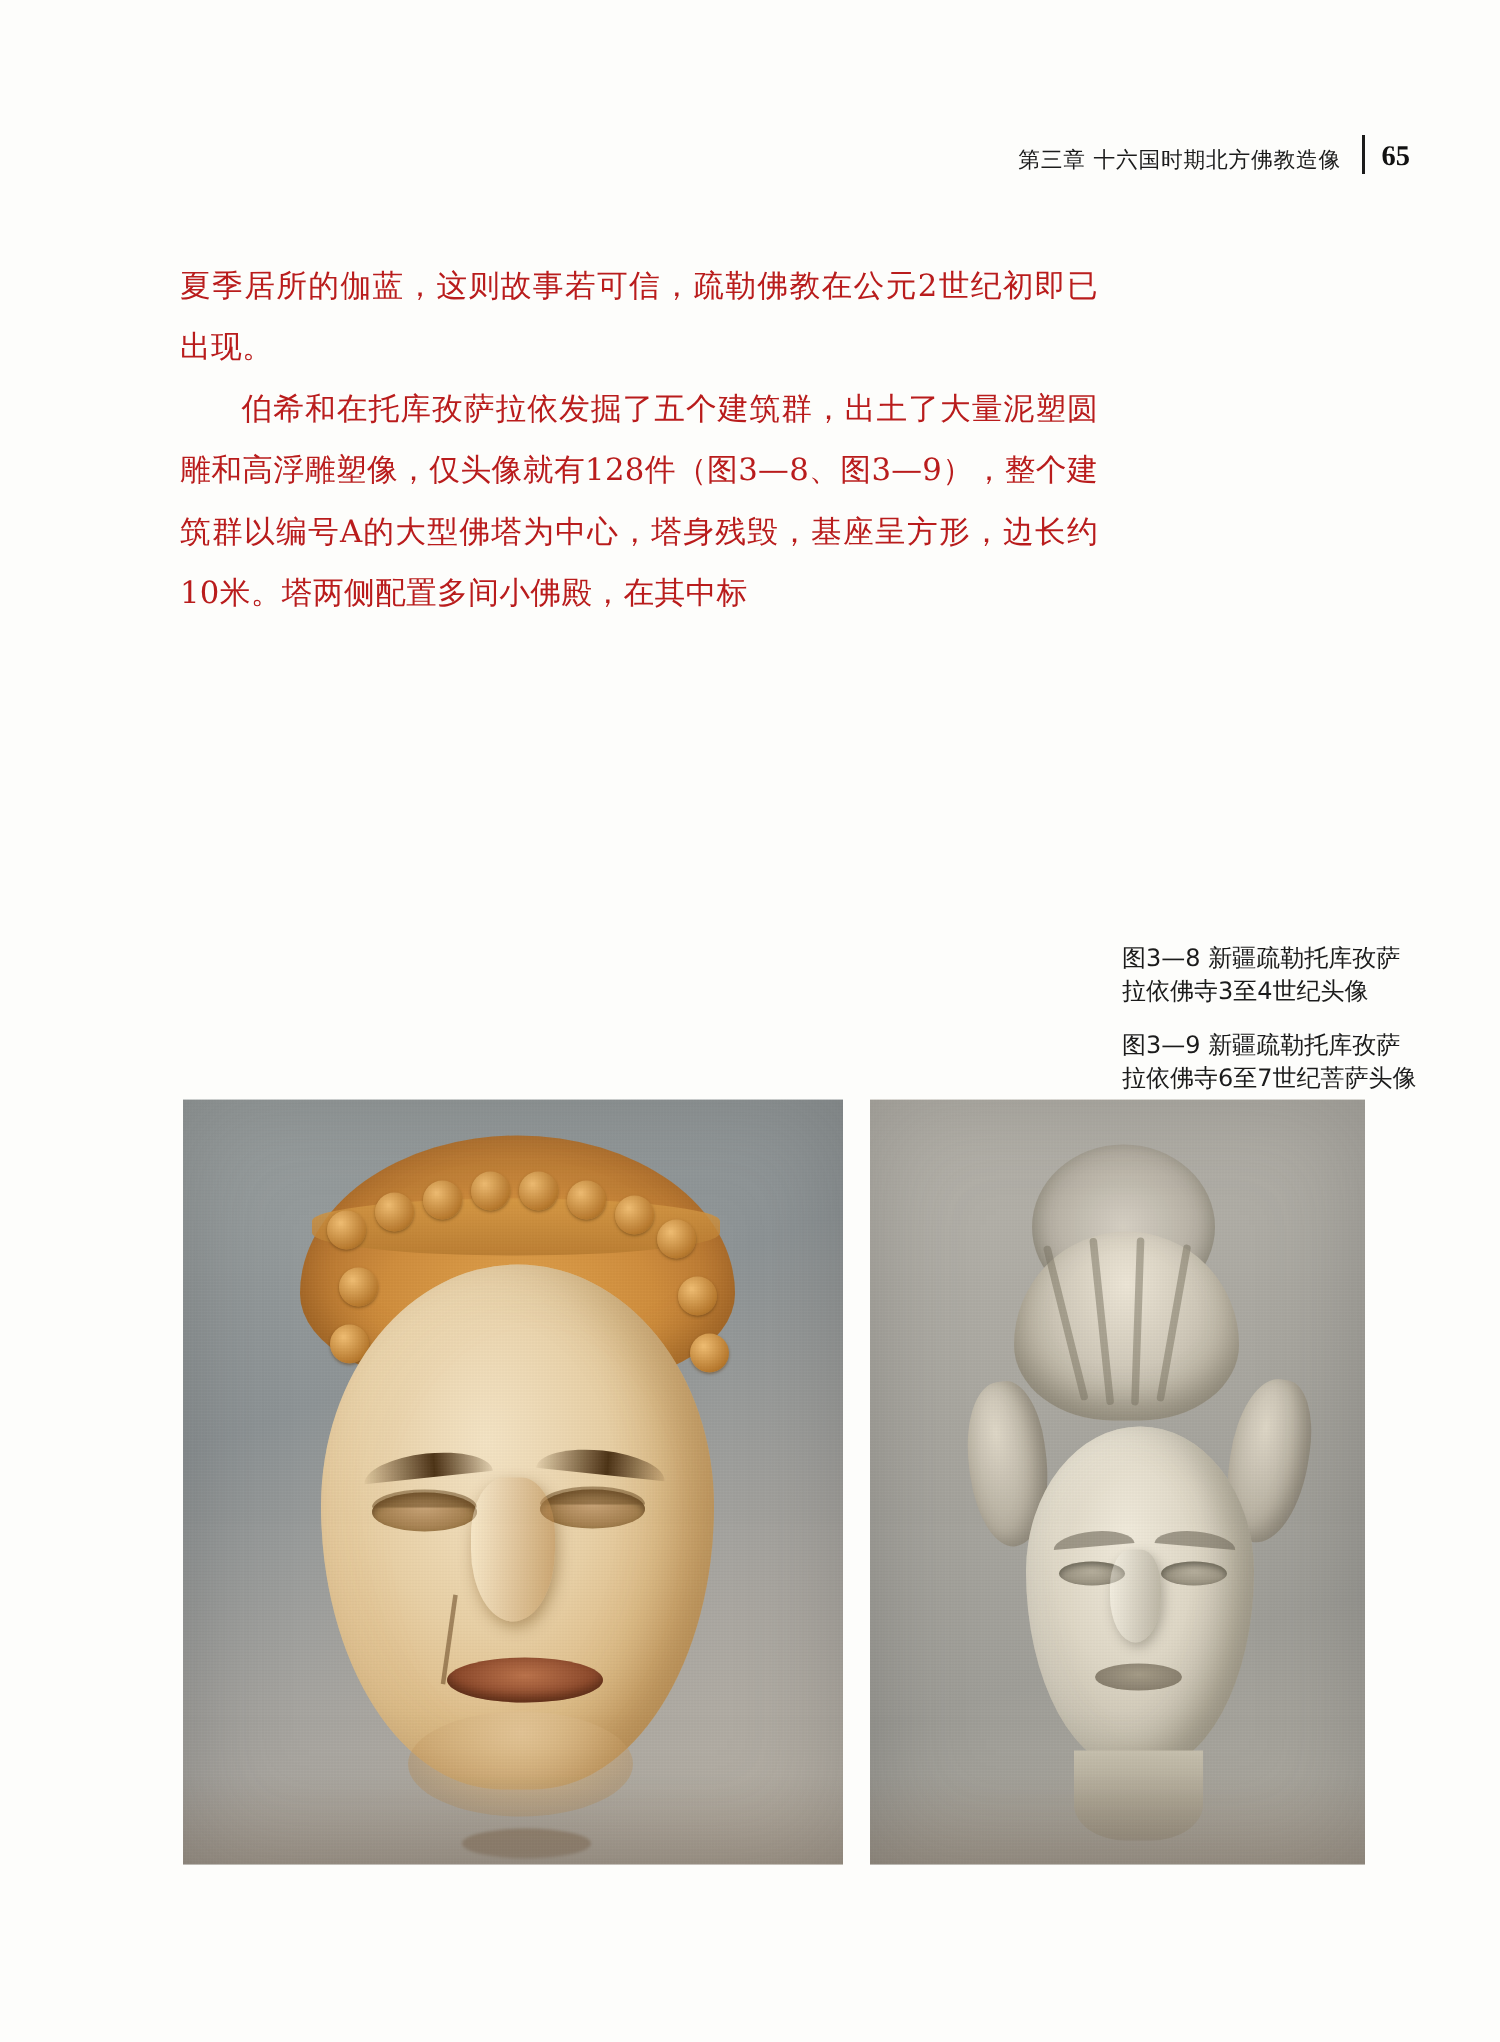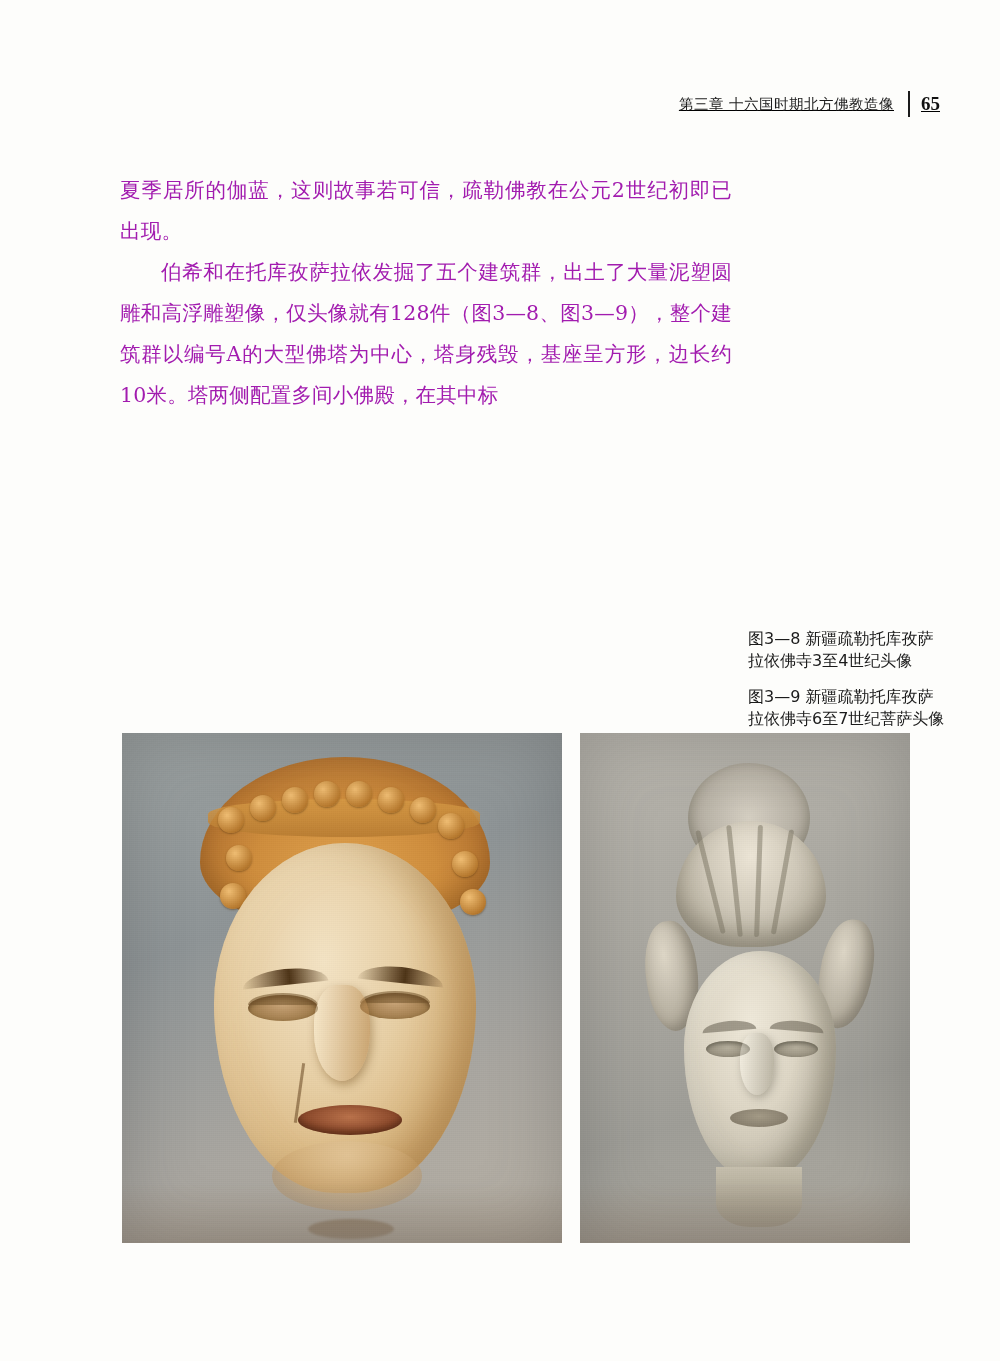--- a/index.html
+++ b/index.html
@@ -21,23 +21,22 @@
     height: 1361px;
     background: #fdfdfb;
   }
 
   
   .runhead {
     position: absolute;
     right: 60px;
     top: 92px;
     display: flex;
-    align-items: center;
+    align-items: flex-end;
     height: 24px;
-    text-decoration: underline;
   }
   .runhead .chap {
     font-size: 14.5px;
     color: #1b1b1b;
     letter-spacing: 0.5px;
     font-family: "DejaVu Sans", "Liberation Sans", sans-serif;
     white-space: nowrap;
   }
   .runhead .bar {
     width: 2px;
@@ -57,21 +56,21 @@
     position: absolute;
     left: 120px;
     top: 170px;
     width: 612px;
   }
   .bodycol p {
     margin: 0 0 0 0;
     font-family: "DejaVu Serif", "Liberation Serif", serif;
     font-size: 20.5px;
     line-height: 41px;
-    color: #a21caf;
+    color: #b91c1c;
     text-align: justify;
     text-justify: inter-ideograph;
     letter-spacing: 0.2px;
   }
   .bodycol p.indent {
     text-indent: 2em;
   }
   .sup {
     font-size: 12px;
     vertical-align: super;

